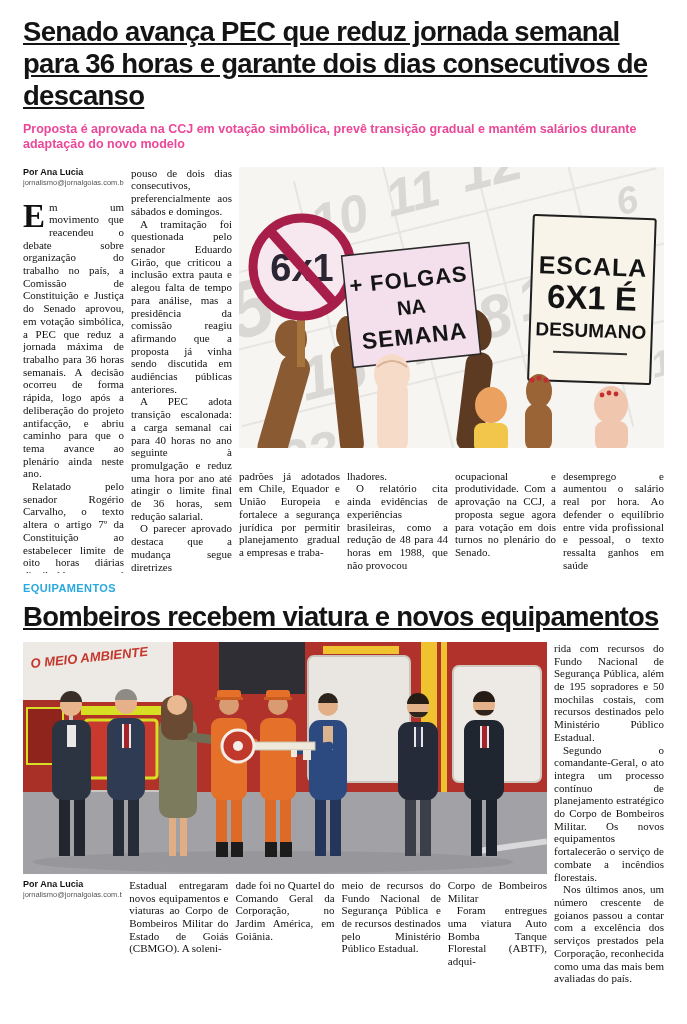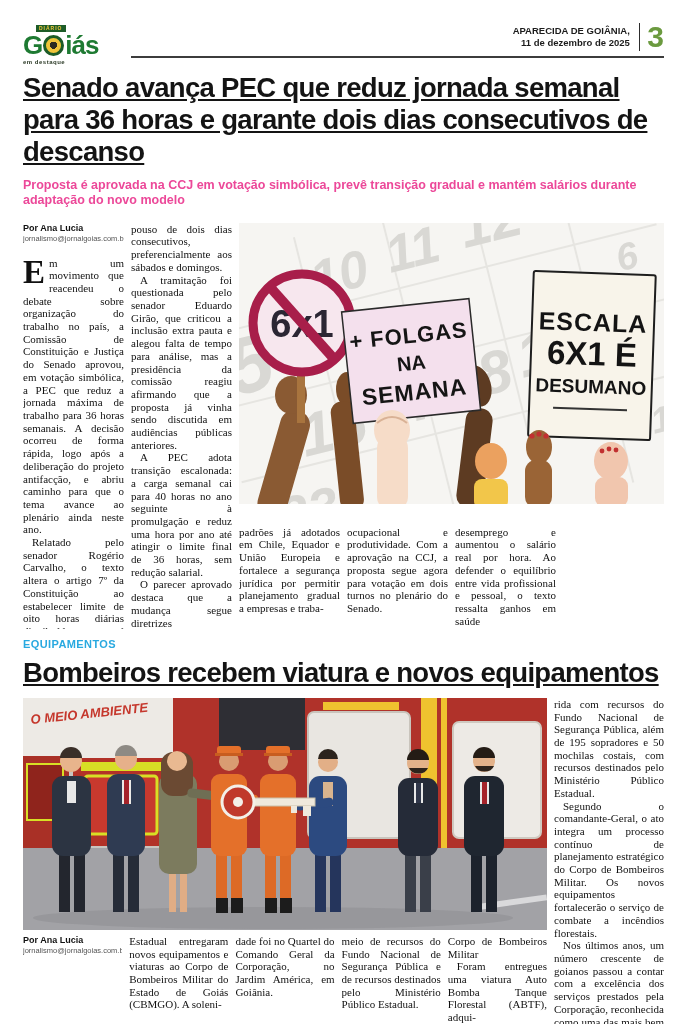--- a/index.html
+++ b/index.html
@@ -43,36 +43,20 @@
   .a2-bottom{display:grid;grid-template-columns:repeat(5,1fr);column-gap:7px;margin-top:5px;height:108px;overflow:hidden;}
   .a2-right{width:110px;height:345px;overflow:hidden;}
   .colhead{font:700 11.5px/1.15 "Liberation Serif",serif;margin:0 0 10px;}
   svg text{font-family:"Liberation Sans",sans-serif;}
 </style>
 </head>
 <body>
 
 <div class="page">
 
-  <div class="masthead">
-    <div class="mh-rule"></div>
-    <div class="brand">
-      <div class="brand-top">DIÁRIO</div>
-      <div class="brand-main"><span>G</span><span class="brand-o"></span><span>iás</span></div>
-      <div class="brand-sub">em destaque</div>
-    </div>
-    <div class="mh-right">
-      <div class="dateline">
-        <div>APARECIDA DE GOIÂNIA,</div>
-        <div>11 de dezembro de 2025</div>
-      </div>
-      <div class="mh-divider"></div>
-      <div class="page-num">3</div>
-    </div>
-  </div>
 
   <div>
     <h1 class="headline">Senado avança PEC que reduz jornada semanal para 36 horas e garante dois dias consecutivos de descanso</h1>
     <div class="subhead">Proposta é aprovada na CCJ em votação simbólica, prevê transição gradual e mantém salários durante adaptação do novo modelo</div>
 
     <div class="a1-cols bodytext">
 
       <div class="colclip">
         <div class="byline-name">Por Ana Lucia</div>
         <div class="byline-mail">jornalismo@jornalgoias.com.br</div>
@@ -166,20 +150,24 @@
                 <circle cx="377" cy="227" r="2.4" fill="#c13030"></circle>
               <rect x="356" y="254" width="33" height="30" rx="9" fill="#f1c6ae"></rect>
             </g>
           </svg>
         </div>
         <div class="a1-bottom bodytext">
           <div class="colclip">
             <p>padrões já adotados em Chile, Equador e União Europeia e fortalece a segurança jurídica por permitir planejamento gradual a empresas e traba-</p>
           </div>
           <div class="colclip">
+            <p>lhadores.</p>
+            <p class="ind">O relatório cita ainda evidências de experiências brasileiras, como a redução de 48 para 44 horas em 1988, que não provocou</p>
+          </div>
+          <div class="colclip">
             <p>ocupacional e produtividade. Com a aprovação na CCJ, a proposta segue agora para votação em dois turnos no plenário do Senado.</p>
           </div>
           <div class="colclip">
             <p>desemprego e aumentou o salário real por hora. Ao defender o equilíbrio entre vida profissional e pessoal, o texto ressalta ganhos em saúde</p>
           </div>
         </div>
       </div>
     </div>
   </div>
 

